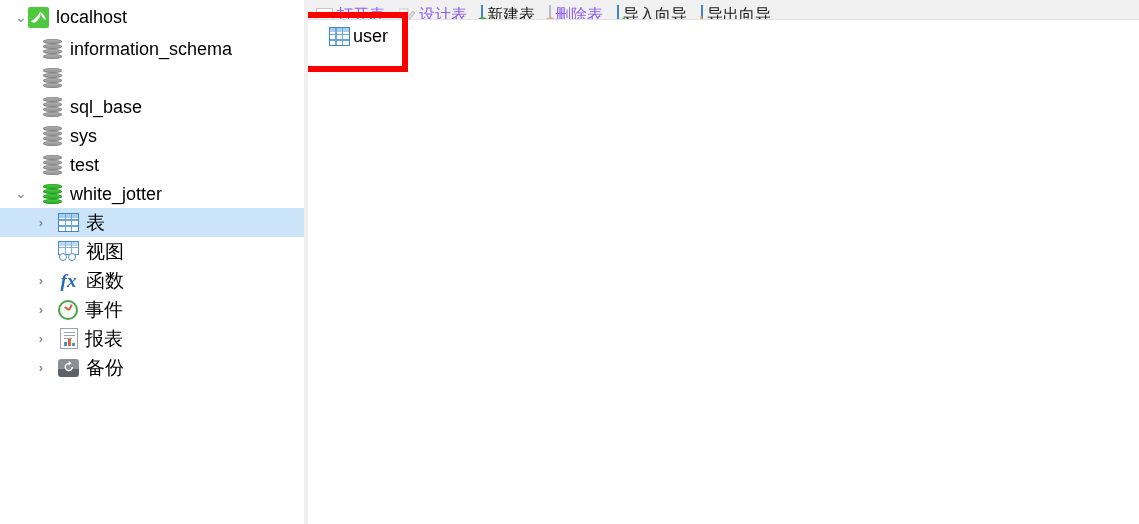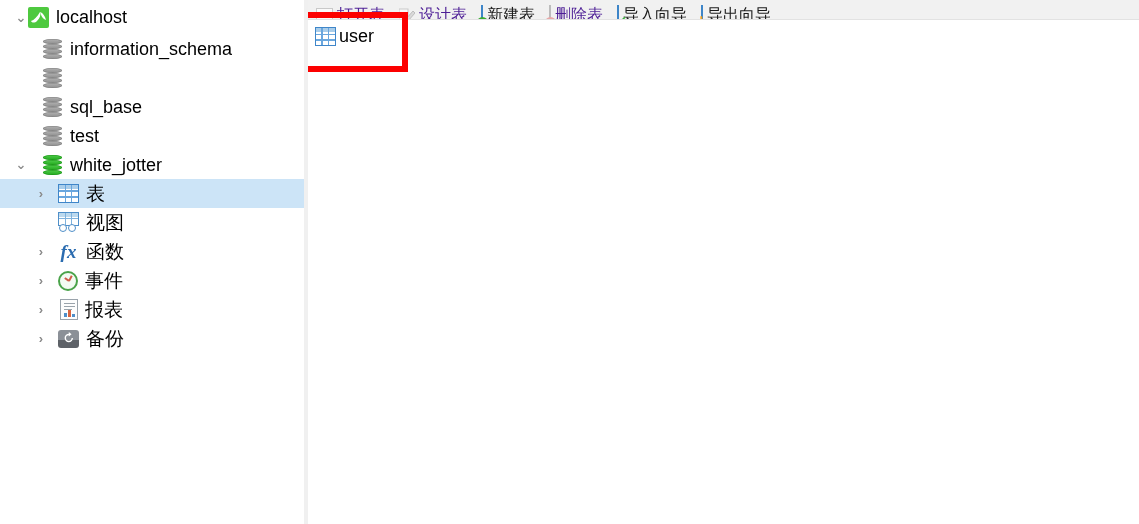--- a/index.html
+++ b/index.html
@@ -44,21 +44,21 @@
     height: 34px;
     position: relative;
     top: 13px;
     white-space: nowrap;
   }
   .tb-label {
     font-size: 16px;
     color: #1a1a1a;
     line-height: 18px;
   }
-  .tb-item.disabled .tb-label { color: #4c1d95; }
+  .tb-item.disabled .tb-label { color: #8b5cf6; }
 
   
   .ico {
     position: relative;
     display: inline-block;
     flex: none;
   }
   .ico-grid {
     width: 17px;
     height: 15px;
@@ -355,21 +355,21 @@
     width: 113px;
     height: 60px;
     border: 6px solid #fc0000;
     box-sizing: border-box;
     pointer-events: none;
   }
 
   
   .user-item {
     position: absolute;
-    left: 311px;
+    left: 325px;
     top: 22px;
     display: flex;
     align-items: center;
     height: 28px;
     padding: 0 4px;
   }
   .user-label {
     font-size: 18px;
     color: #000;
     margin-left: 3px;
@@ -477,20 +477,30 @@
       </div>
       <div class="row">
         <span class="ind" style="width:42px;"></span>
         <span class="cyl">
             <i></i>
             <i></i>
             <i></i>
             <i></i>
           </span>
         <span class="row-label">sql_base</span>
+      </div>
+      <div class="row">
+        <span class="ind" style="width:42px;"></span>
+        <span class="cyl">
+            <i></i>
+            <i></i>
+            <i></i>
+            <i></i>
+          </span>
+        <span class="row-label">sys</span>
       </div>
       <div class="row">
         <span class="ind" style="width:42px;"></span>
         <span class="cyl">
             <i></i>
             <i></i>
             <i></i>
             <i></i>
           </span>
         <span class="row-label">test</span>

